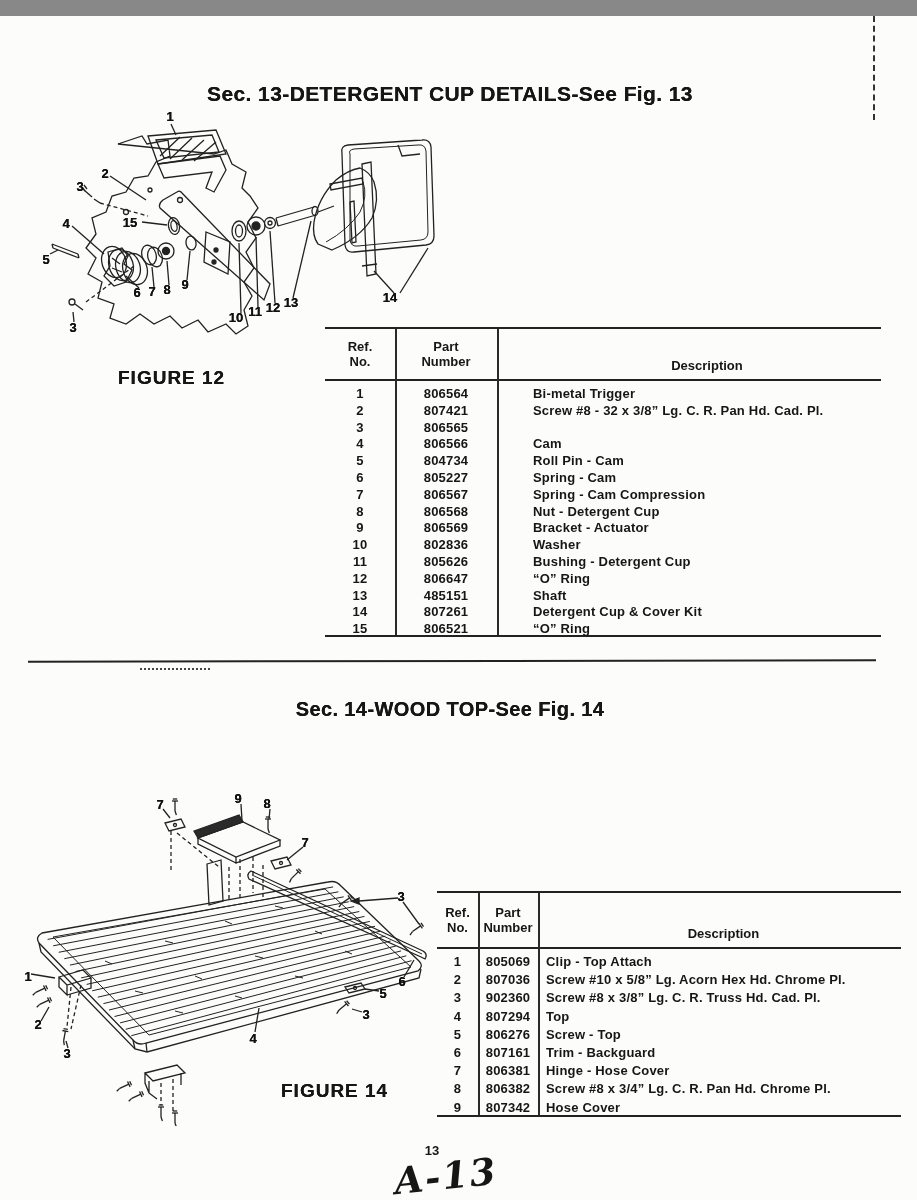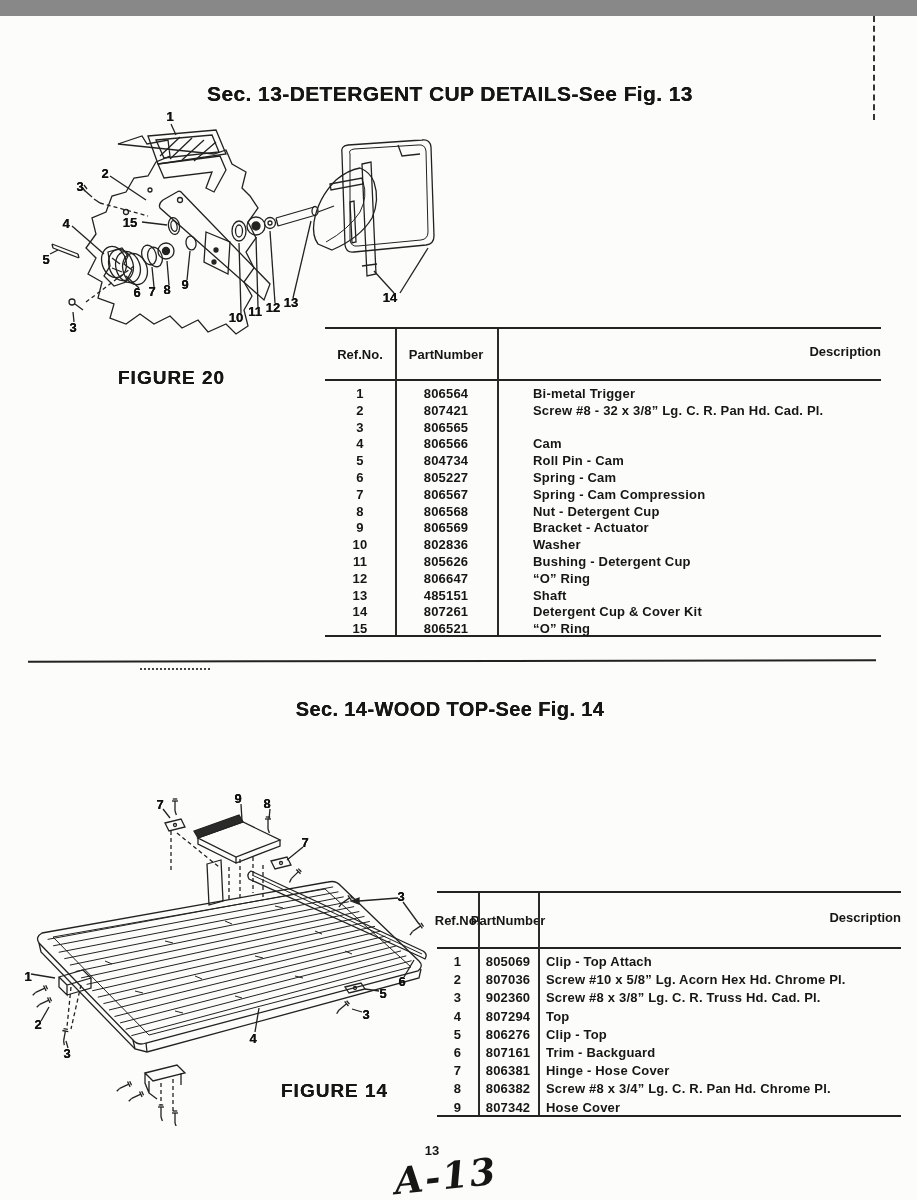--- a/index.html
+++ b/index.html
@@ -27,21 +27,21 @@
     font-weight:bold; font-size:13px; color:#111; text-shadow:0 0 .4px #000; }
 
   
   .ptable { position:absolute; border-top:2px solid #222; border-bottom:2px solid #222; }
   #table13 { left:325px; top:311px; width:556px; height:310px; }
   #table14 { left:437px; top:875px; width:464px; height:226px; }
   .vline { position:absolute; top:0; bottom:0; width:2px; background:#2a2a2a; }
   .thead { display:flex; align-items:stretch; border-bottom:2px solid #222; font-weight:bold; font-size:13px; }
   #table13 .thead { height:52px; }
   #table14 .thead { height:56px; }
-  .hcell { display:flex; flex-direction:row; justify-content:center; align-items:center; line-height:15px; }
+  .hcell { display:flex; flex-direction:column; justify-content:center; align-items:center; line-height:15px; }
   .hcell.desc { align-items:center; justify-content:flex-end; padding-bottom:6px; }
   .tbody { padding-top:5px; }
   .trow { display:flex; font-weight:bold; font-size:13px; letter-spacing:.2px; }
   #table13 .trow { height:16.8px; }
   #table14 .trow { height:18.2px; }
   .c1, .c2 { text-align:center; }
   #table13 .c1 { width:70px; } #table13 .c2 { width:102px; } #table13 .c3 { padding-left:36px; }
   #table14 .c1 { width:41px; }  #table14 .c2 { width:60px; }  #table14 .c3 { padding-left:8px; }
   #table13 .vl1 { left:70px; } #table13 .vl2 { left:172px; }
   #table14 .vl1 { left:41px; } #table14 .vl2 { left:101px; }
@@ -162,21 +162,21 @@
         <span class="callout" style="left: 137px; top: 185px;">8</span>
         <span class="callout" style="left: 155px; top: 180px;">9</span>
         <span class="callout" style="left: 43px; top: 223px;">3</span>
         <span class="callout" style="left: 206px; top: 213px;">10</span>
         <span class="callout" style="left: 225px; top: 207px;">11</span>
         <span class="callout" style="left: 243px; top: 203px;">12</span>
         <span class="callout" style="left: 261px; top: 198px;">13</span>
         <span class="callout" style="left: 360px; top: 193px;">14</span>
       </div>
   </div>
-  <div class="fig-caption" id="cap13">FIGURE 20</div>
+  <div class="fig-caption" id="cap13">FIGURE 12</div>
 
   <div class="ptable" id="table13">
     <div class="vline vl1"></div>
     <div class="vline vl2"></div>
     <div class="thead">
       <div class="hcell c1">
           <span>Ref.</span>
           <span>No.</span>
         </div>
       <div class="hcell c2">
@@ -392,21 +392,21 @@
           <span class="c3">Screw #8 x 3/8” Lg. C. R. Truss Hd. Cad. Pl.</span>
         </div>
         <div class="trow">
           <span class="c1">4</span>
           <span class="c2">807294</span>
           <span class="c3">Top</span>
         </div>
         <div class="trow">
           <span class="c1">5</span>
           <span class="c2">806276</span>
-          <span class="c3">Clip - Top</span>
+          <span class="c3">Screw - Top</span>
         </div>
         <div class="trow">
           <span class="c1">6</span>
           <span class="c2">807161</span>
           <span class="c3">Trim - Backguard</span>
         </div>
         <div class="trow">
           <span class="c1">7</span>
           <span class="c2">806381</span>
           <span class="c3">Hinge - Hose Cover</span>

